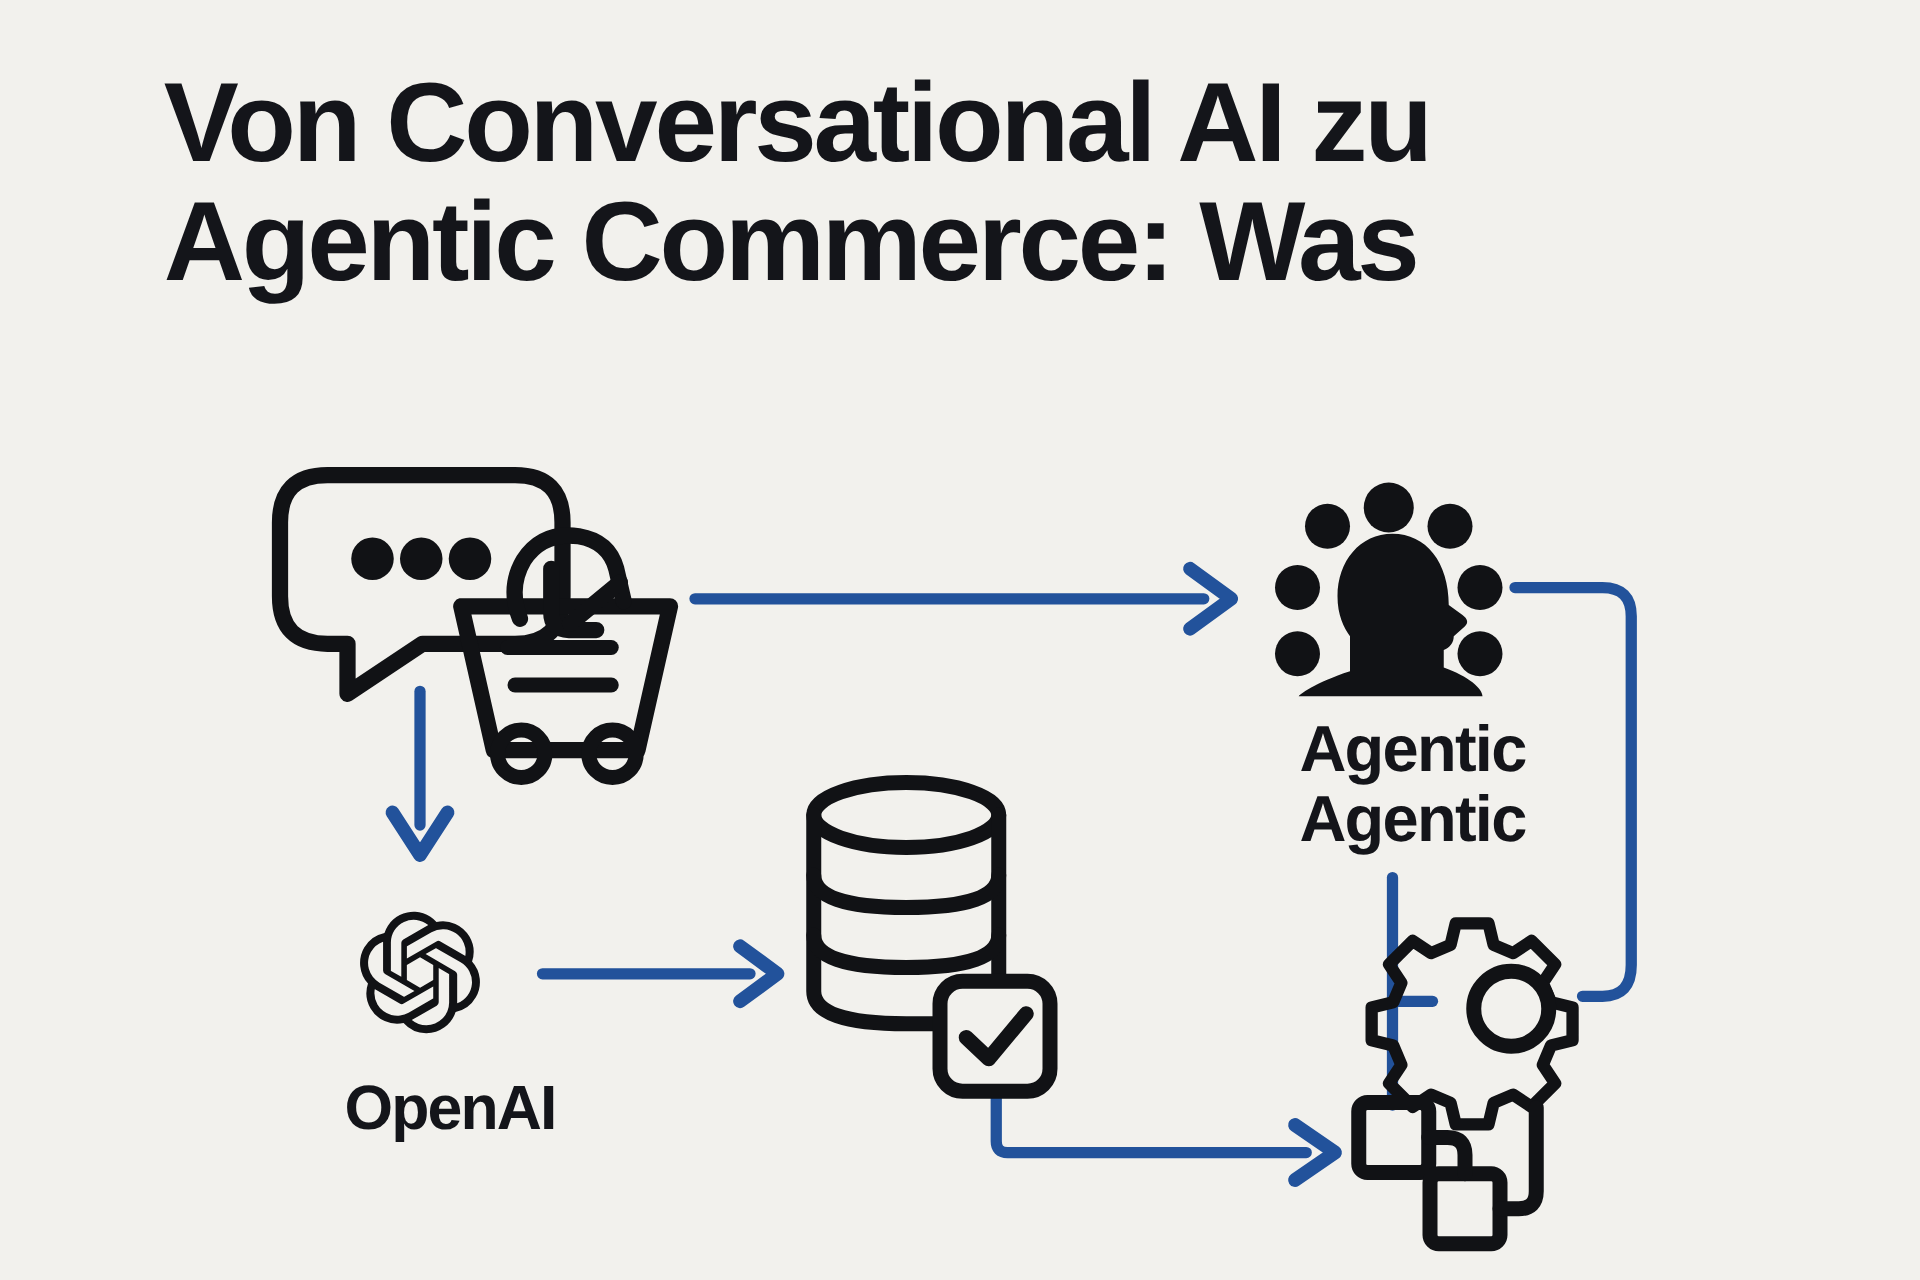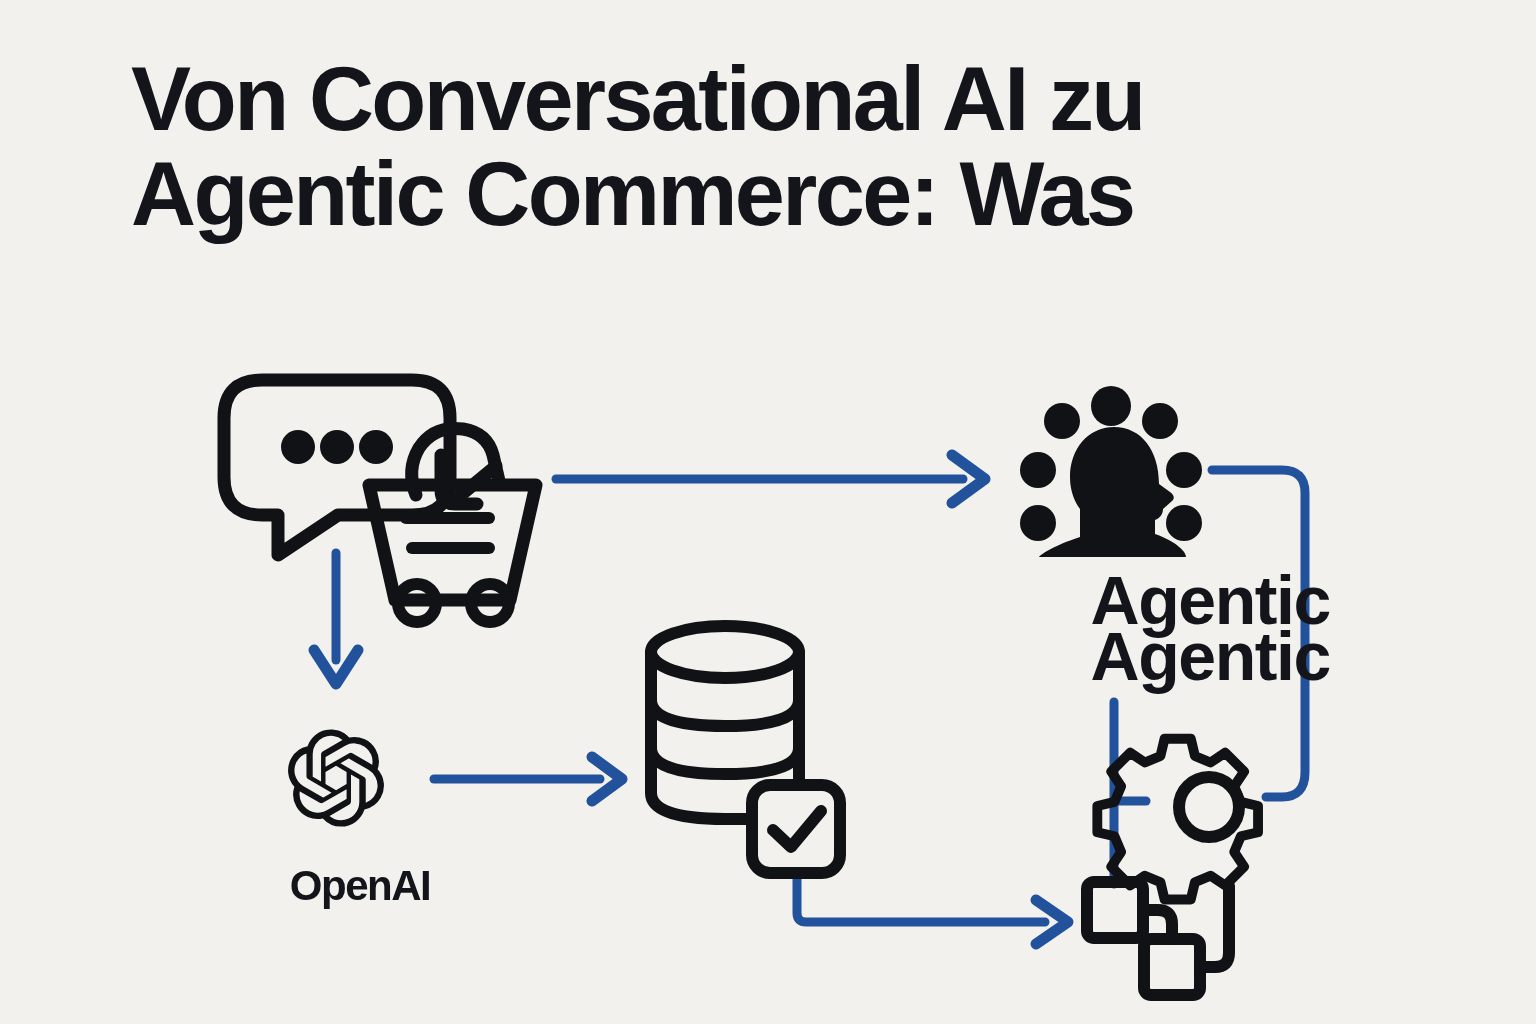--- a/index.html
+++ b/index.html
@@ -51,32 +51,31 @@
     font-family: "Liberation Sans", sans-serif;
     font-weight: bold;
     color: #14151a;
     text-align: center;
     white-space: nowrap;
   }
   #label-openai {
     left: 200px;
     top: 852px;
     width: 320px;
-    font-size: 42px;
+    font-size: 50px;
     line-height: 68px;
     letter-spacing: -1.5px;
   }
   #label-agentic {
     left: 930px;
     top: 572px;
     width: 400px;
-    font-size: 68px;
+    font-size: 52px;
     line-height: 56px;
     letter-spacing: -1.4px;
-    text-align: right;
   }
   .label-seg { display: block; }
 </style>
 </head>
 <body>
 
 <div id="canvas">
 
   <div id="title-block">
     <div class="title-line">Von Conversational AI zu</div>

